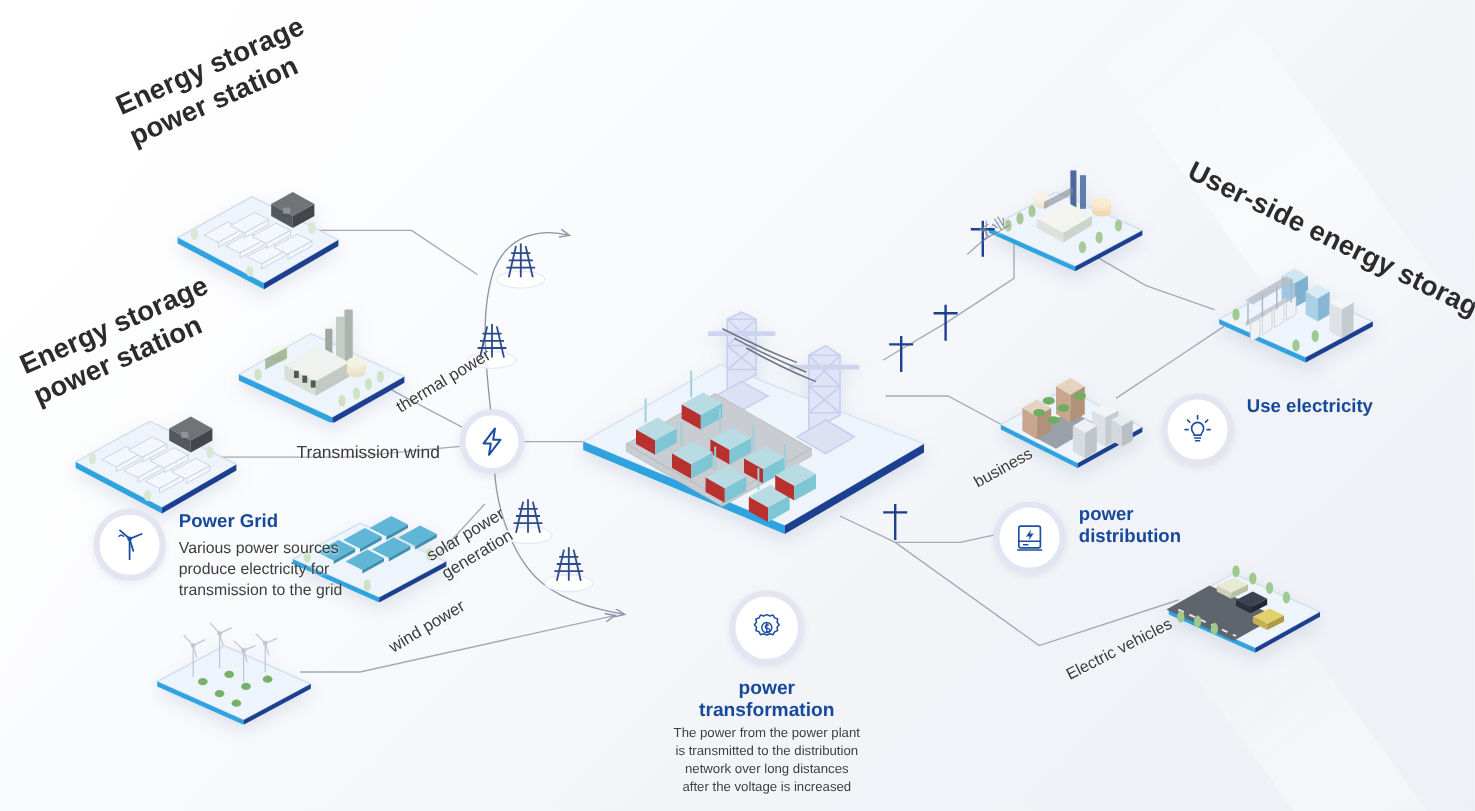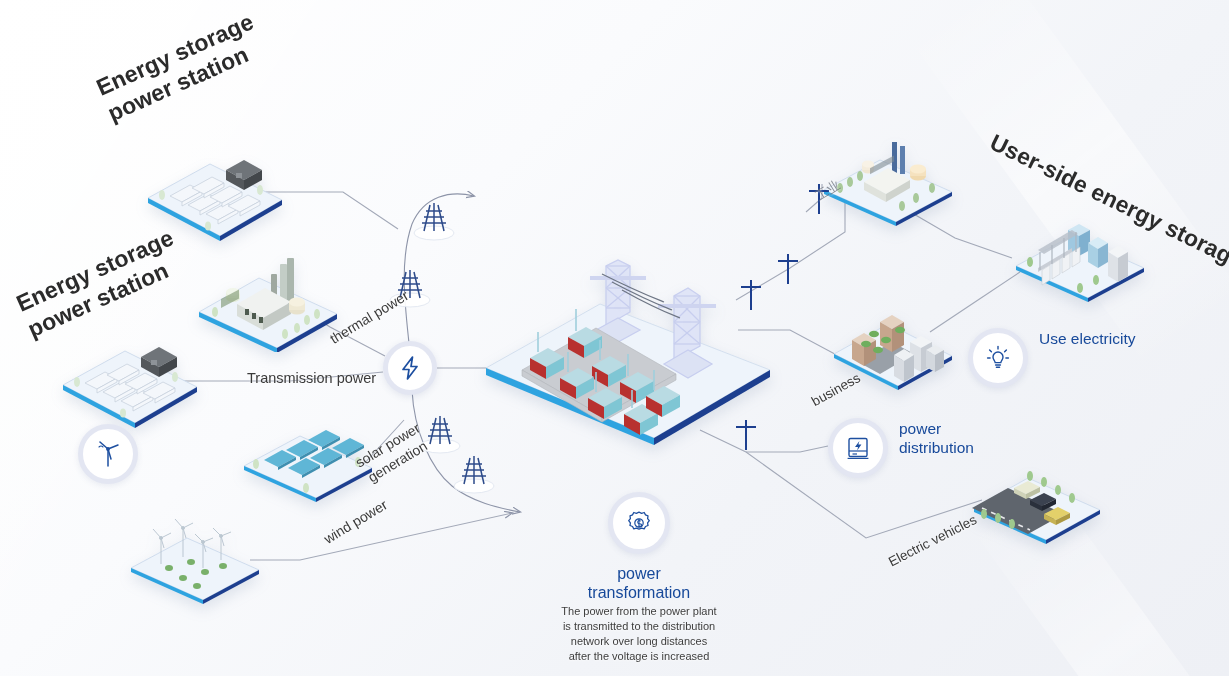--- a/index.html
+++ b/index.html
@@ -36,21 +36,21 @@
 
   
   .info{position:absolute;display:flex;gap:11px;align-items:flex-start;}
   .info .ring{
     flex:0 0 auto;width:50px;height:50px;border-radius:50%;
     background:#ffffff;border:5px solid #e3e6f2;
     box-shadow:0 2px 6px rgba(70,90,140,.10);
     display:flex;align-items:center;justify-content:center;
   }
   .info .txt{padding-top:2px;}
-  .info .h{color:#17499a;font-weight:normal;font-size:15.5px;line-height:1.2;margin-bottom:3px;white-space:pre-line;}
+  .info .h{color:#17499a;font-weight:bold;font-size:15.5px;line-height:1.2;margin-bottom:3px;white-space:pre-line;}
   .info .p{color:#3d3d3d;font-size:13.2px;line-height:1.33;white-space:pre-line;
            text-shadow:0 1px 2px rgba(255,255,255,.85);}
 
   
   .info.center{display:block;text-align:center;}
   .info.center .ring{margin:0 auto 8px auto;width:52px;height:52px;}
   .info.center .h{font-size:16px;margin-bottom:2px;}
   .info.center .p{font-size:11px;line-height:1.36;}
   .info.right-al{text-align:right;}
   .info.right-al .h{text-align:left;}
@@ -664,21 +664,21 @@
   <div class="corner-title" style="left:92px;top:76px;font-size:23px;transform:rotate(-24deg);transform-origin:left top;">Energy storage
 power station</div>
 
   <div class="corner-title" style="left:12px;top:292px;font-size:23px;transform:rotate(-24deg);transform-origin:left top;">Energy storage
 power station</div>
 
   <div class="corner-title" style="left:998px;top:128px;font-size:23px;white-space:nowrap;transform:rotate(26deg);transform-origin:left top;">User-side energy storage</div>
 
   <div class="edge-label" style="left:327px;top:333px;font-size:14px;transform:rotate(-31deg);transform-origin:left top;">thermal power</div>
 
-  <div class="edge-label" style="left:247px;top:370px;font-size:14.5px;">Transmission power</div>
+  <div class="edge-label" style="left:247px;top:370px;font-size:14.5px;">Transmission wind</div>
 
   <div class="edge-label" style="left:352px;top:456px;font-size:14px;line-height:1.35;white-space:pre-line;text-align:center;
               transform:rotate(-31deg);transform-origin:left top;">solar power
 generation</div>
 
   <div class="edge-label" style="left:321px;top:533px;font-size:14px;transform:rotate(-31deg);transform-origin:left top;">wind power</div>
 
   <div class="edge-label" style="left:809px;top:396px;font-size:13.5px;transform:rotate(-29deg);transform-origin:left top;">business</div>
 
   <div class="edge-label" style="left:886px;top:556px;font-size:13.5px;transform:rotate(-27deg);transform-origin:left top;">Electric vehicles</div>
@@ -691,20 +691,26 @@
       <svg width="26" height="28" viewBox="0 0 26 28">
         <g stroke="#1d4fa0" stroke-width="1.5" fill="none" stroke-linecap="round">
           <line x1="13" y1="9" x2="13" y2="26"></line>
           <line x1="13" y1="9" x2="5" y2="2"></line>
           <line x1="13" y1="9" x2="23" y2="5"></line>
           <line x1="13" y1="9" x2="16" y2="19"></line>
           <circle cx="13" cy="9" r="1.2" fill="#1d4fa0"></circle>
           <path d="M4 7 q2 -2 4 0" stroke-width="1.1"></path>
         </g>
       </svg>
+    </div>
+    <div class="txt">
+      <div class="h">Power Grid</div>
+      <div class="p">Various power sources
+produce electricity for
+transmission to the grid</div>
     </div>
   </div>
 
   <div class="info center" style="left:508px;top:492px;width:262px;">
     <div class="ring">
       <svg width="26" height="26" viewBox="0 0 26 26">
         <path d="M13 2.2 l2.6 1.1 2.6 -0.8 1.3 2.4 2.5 1 -0.4 2.7 1.7 2.1 -1.7 2.1 0.4 2.7 -2.5 1 -1.3 2.4 -2.6 -0.8 -2.6 1.1 -2.6 -1.1 -2.6 0.8 -1.3 -2.4 -2.5 -1 0.4 -2.7 -1.7 -2.1 1.7 -2.1 -0.4 -2.7 2.5 -1 1.3 -2.4 2.6 0.8 Z" fill="none" stroke="#1d4fa0" stroke-width="1.3" stroke-linejoin="round"></path>
         <circle cx="13" cy="13" r="4.2" fill="none" stroke="#1d4fa0" stroke-width="1.2"></circle>
         <path d="M14.4 10.9 q-2.4 -0.9 -2.6 1 q-0.2 1.8 1.9 1.9 q2.1 0.1 1.8 1.6 q-0.3 1.5 -2.6 0.8" fill="none" stroke="#1d4fa0" stroke-width="1.1" stroke-linecap="round"></path>
         <line x1="13" y1="9.2" x2="13" y2="16.8" stroke="#1d4fa0" stroke-width="1.1" stroke-linecap="round"></line>

